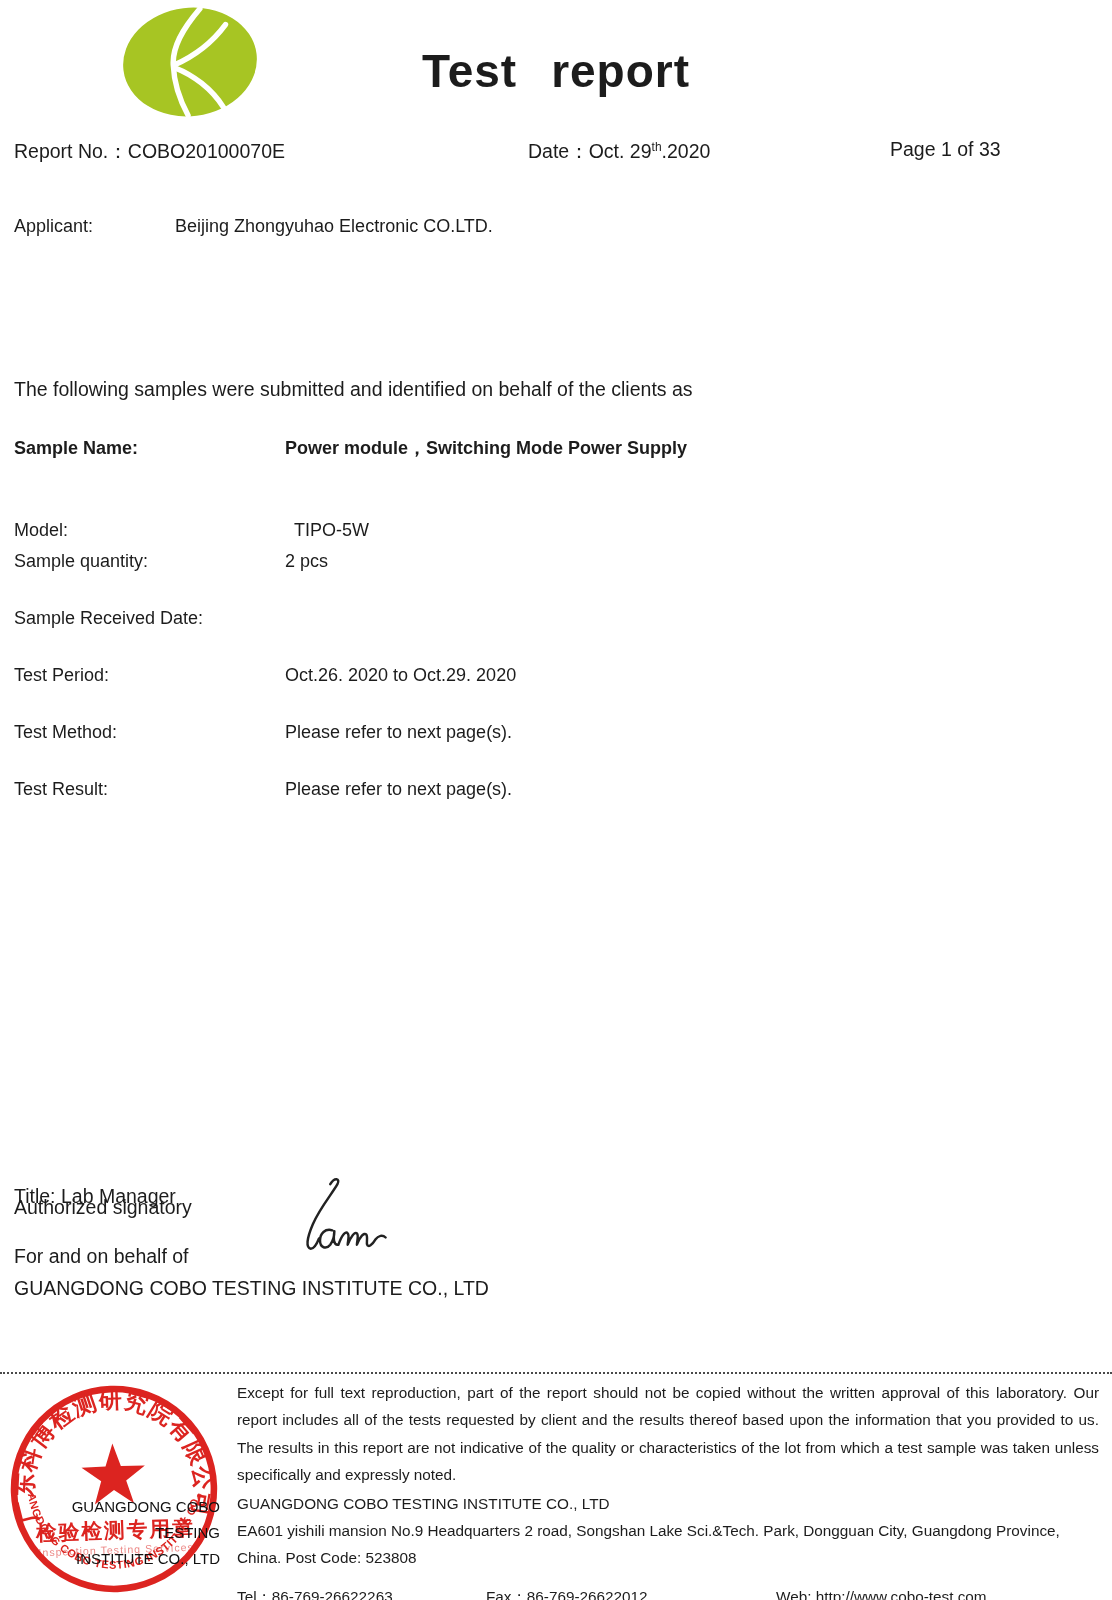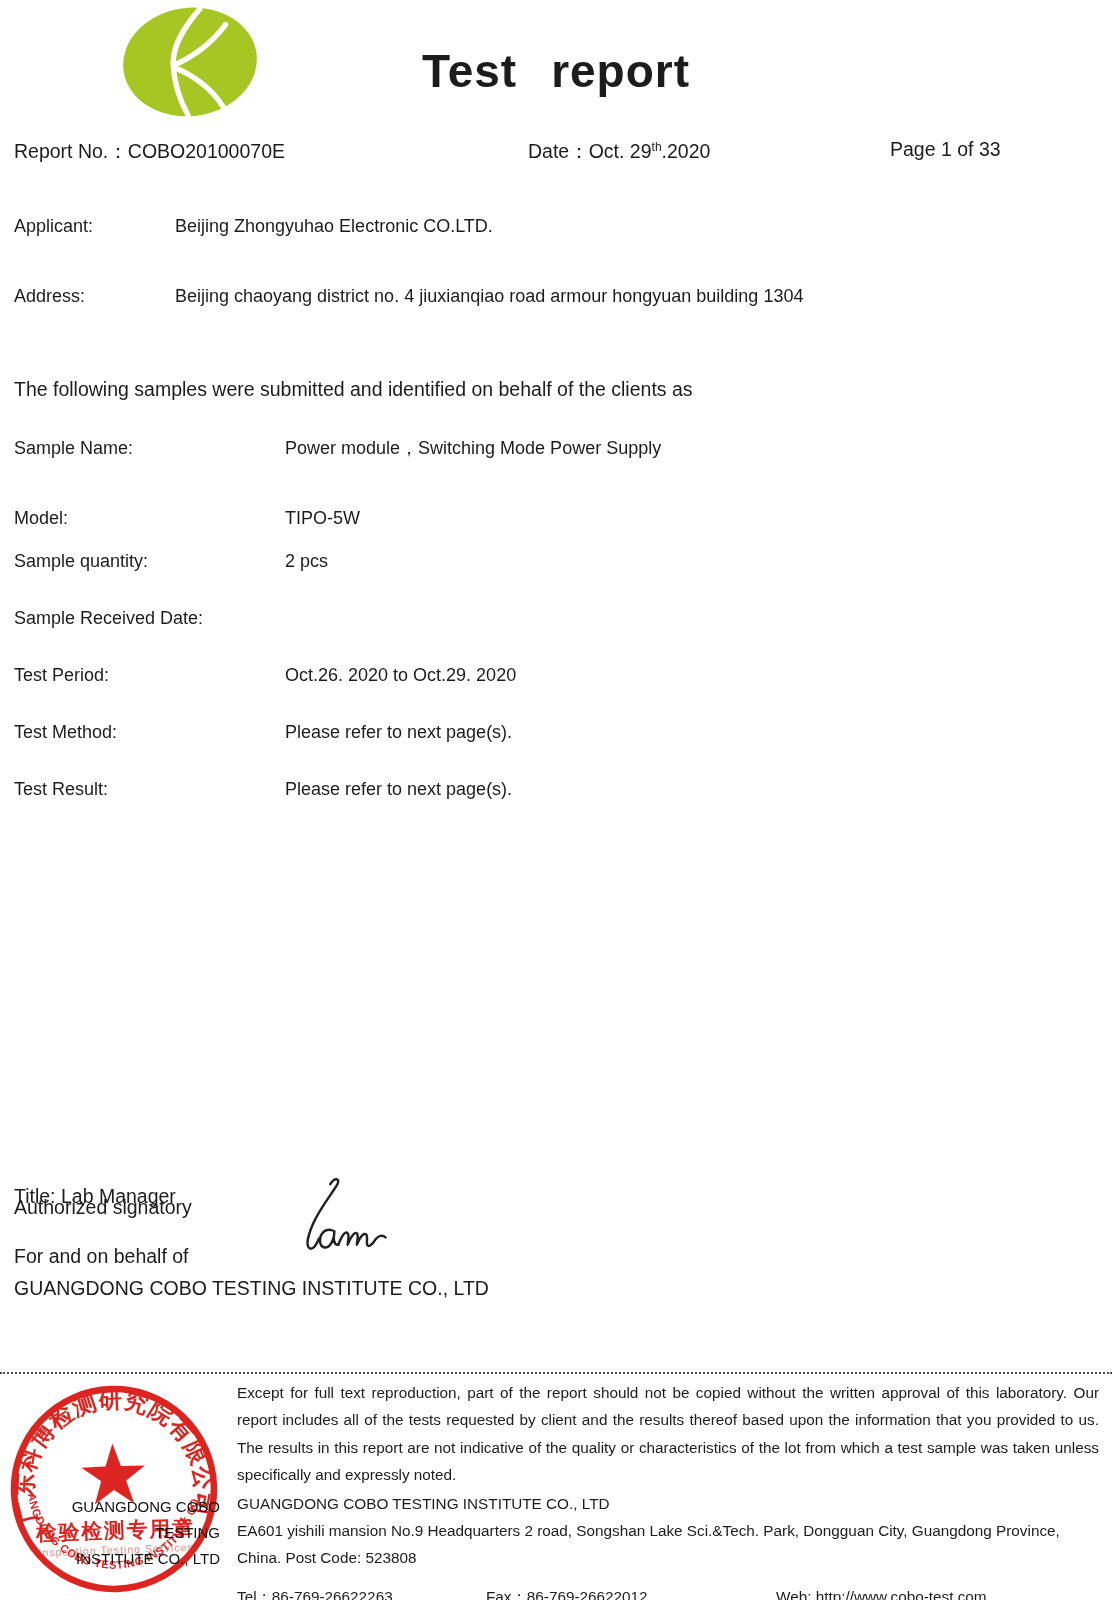--- a/index.html
+++ b/index.html
@@ -66,32 +66,28 @@
   <div class="meta-row">
     <div class="meta-no"><span>Report No.：</span><span>COBO20100070E</span></div>
     <div class="meta-date"><span>Date：</span><span>Oct. 29</span><sup>th</sup><span>.2020</span></div>
     <div class="meta-page">Page 1 of 33</div>
   </div>
 
   <div class="row" style="top:214px;">
     <div class="lbl">Applicant:</div>
     <div class="val">Beijing Zhongyuhao Electronic CO.LTD.</div>
   </div>
-  <div class="row" style="top:284px;">
-    <div class="lbl">Address:</div>
-    <div class="val">Beijing chaoyang district no. 4 jiuxianqiao road armour hongyuan building 1304</div>
-  </div>
 
   <p class="intro">The following samples were submitted and identified on behalf of the clients as</p>
 
-  <div class="row wide" style="top:436px;">
+  <div class="row wide" style="top:436px;font-weight:bold;">
     <div class="lbl">Sample Name:</div>
       <div class="val">Power module，Switching Mode Power Supply</div>
   </div>
-  <div class="row wide" style="top:506px;">
+  <div class="row wide" style="top:518px;gap:9px;">
     <div class="lbl">Model:</div>
       <div class="val">TIPO-5W</div>
   </div>
   <div class="row wide" style="top:549px;">
     <div class="lbl">Sample quantity:</div>
       <div class="val">2 pcs</div>
   </div>
   <div class="row wide" style="top:606px;">
     <div class="lbl">Sample Received Date:</div>
   </div>

